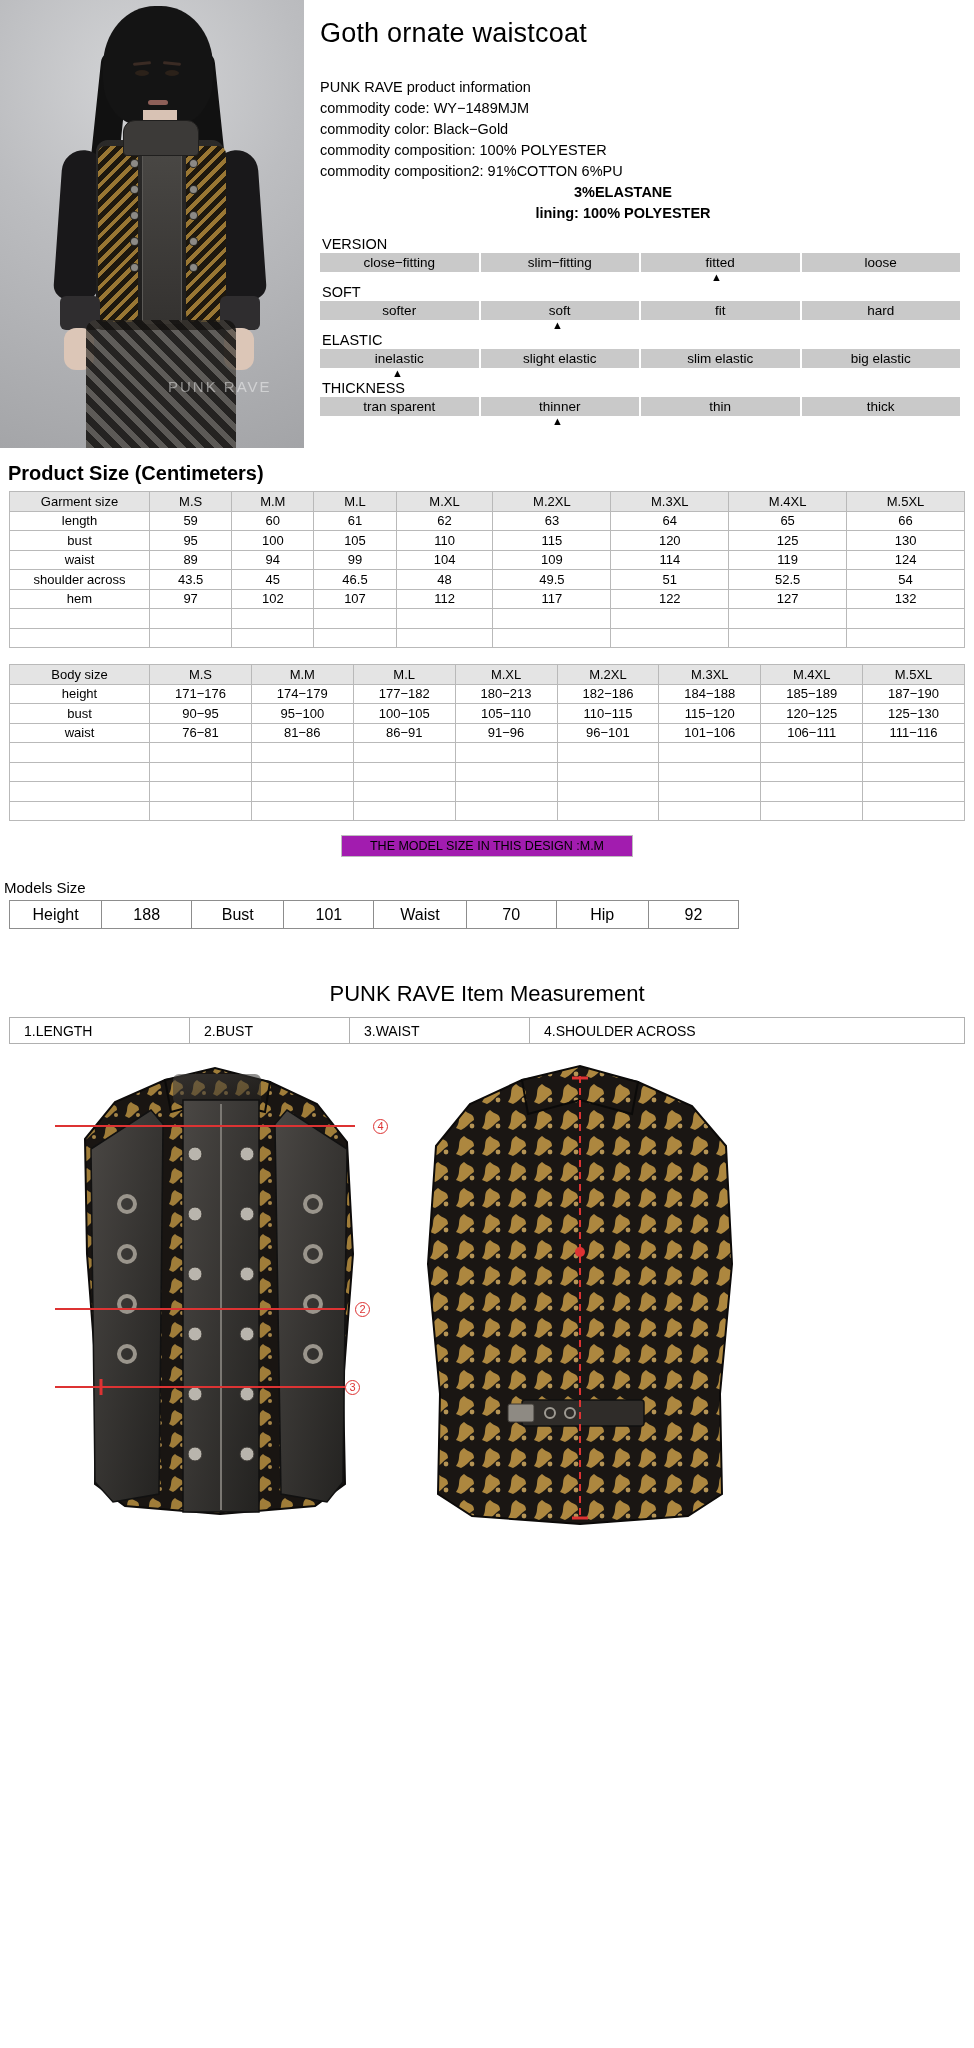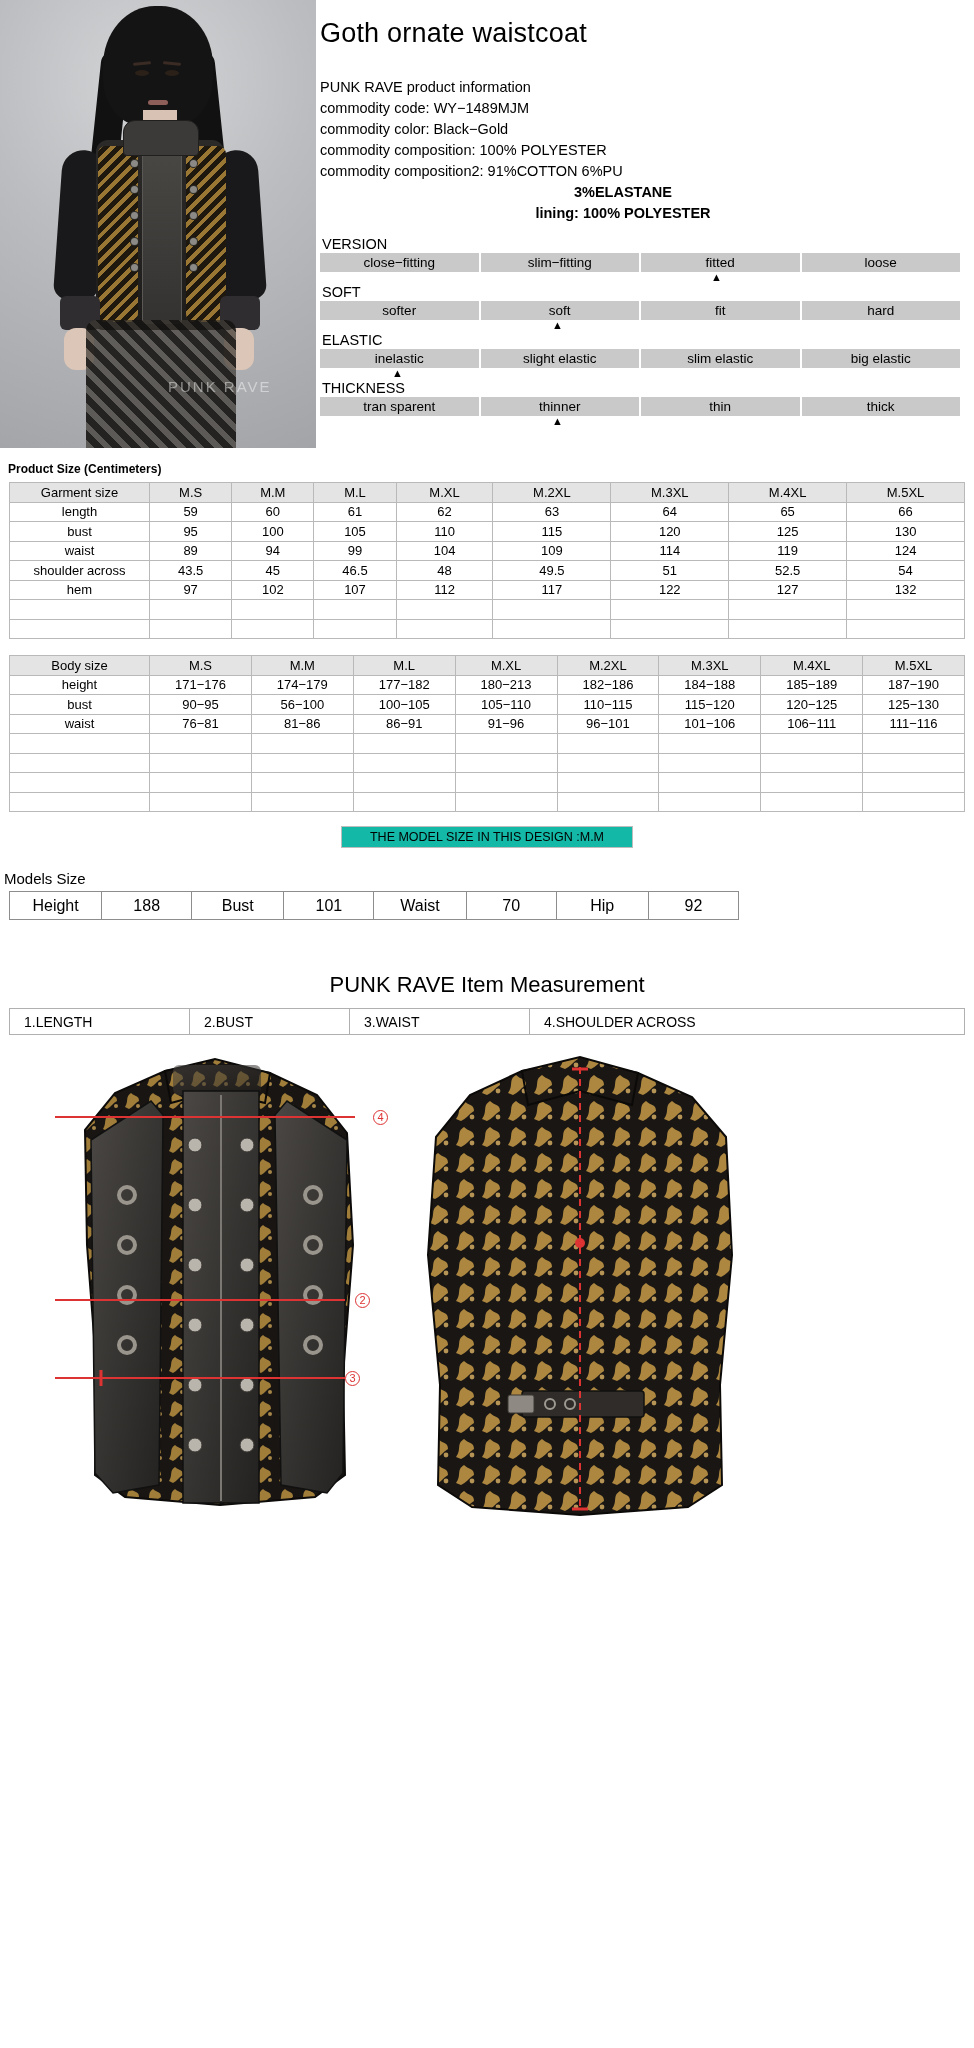--- a/index.html
+++ b/index.html
@@ -84,50 +84,50 @@
     background:
       repeating-linear-gradient(45deg, rgba(60,56,50,.7) 0 6px, rgba(22,20,18,.9) 6px 13px),
       #17151400;
     border-radius:10px 10px 0 0;
   }
   .ph-watermark {
     position:absolute; left:168px; top:378px; color:rgba(255,255,255,.45);
     font-size:15px; letter-spacing:2px;
   }
 
-  .info { flex:1; padding: 10px 14px 0 4px; }
+  .info { flex:1; padding: 10px 14px 0 16px; }
   .title { font-size: 27px; font-weight: 400; margin: 8px 0 0 0; letter-spacing:.2px;}
   .prodinfo { margin-top: 28px; font-size: 14.5px; line-height: 21px; }
   .prodinfo .ind { display:block; }
   .prodinfo .center2 { text-align:center; padding-right:34px;font-weight:bold;}
 
   .specs { margin-top: 12px; }
   .spec-label { font-size: 14.5px; margin: 1px 0 1px 2px; }
   .spec-row { display: flex; width: 640px; gap: 2px; position: relative; }
   .spec-cell {
     flex: 1; background: #c9c9c9; text-align: center; font-size: 13.5px;
     padding: 2px 0 2px; color: #000;
   }
   .marker { position: relative; height: 11px; width: 640px; }
   .marker span { position: absolute; font-size: 11px; line-height: 11px; }
 
   
-  .sec-title { font-size: 12px; font-weight: bold; margin: 14px 12px 6px 8px; }
+  .sec-title { font-size: 20px; font-weight: bold; margin: 14px 12px 6px 8px; }
   .sec-title .unit { font-weight: bold; }
   table.size { border-collapse: collapse; width: 956px; margin-left: 9px; border-radius: 6px; }
   table.size th, table.size td {
     border: 1px solid #b9b9b9; font-size: 13px; text-align: center;
     height: 19.5px; font-weight: normal; color:#000;
   }
   table.size th { background: #e4e4e4; }
   table.size td.rowhead { background: #fff; }
   table.size .empty td { height: 19.5px; }
   .model-note {
     width: 292px; margin: 14px auto 0 auto; text-align: center;
-    background: #14b8a6; border:1px solid #bdbdbd; font-size: 12.5px; padding: 3px 0;
+    background: #a21caf; border:1px solid #bdbdbd; font-size: 12.5px; padding: 3px 0;
   }
 
   .models-size-label { font-size: 15px; margin: 22px 0 4px 4px; }
   table.models { border-collapse: collapse; width: 730px; margin-left: 9px; }
   table.models td {
     border: 1px solid #8d8d8d; height: 28px; font-size: 16px; text-align:center;
     padding: 0 10px; font-weight: normal;
   }
   table.models td.k { width: 92px; }
   table.models td.v { width: 90px; }
@@ -372,21 +372,21 @@
       <td>177−182</td>
       <td>180−213</td>
       <td>182−186</td>
       <td>184−188</td>
       <td>185−189</td>
       <td>187−190</td>
     </tr>
     <tr>
       <td class="rowhead">bust</td>
       <td>90−95</td>
-      <td>56−100</td>
+      <td>95−100</td>
       <td>100−105</td>
       <td>105−110</td>
       <td>110−115</td>
       <td>115−120</td>
       <td>120−125</td>
       <td>125−130</td>
     </tr>
     <tr>
       <td class="rowhead">waist</td>
       <td>76−81</td>

